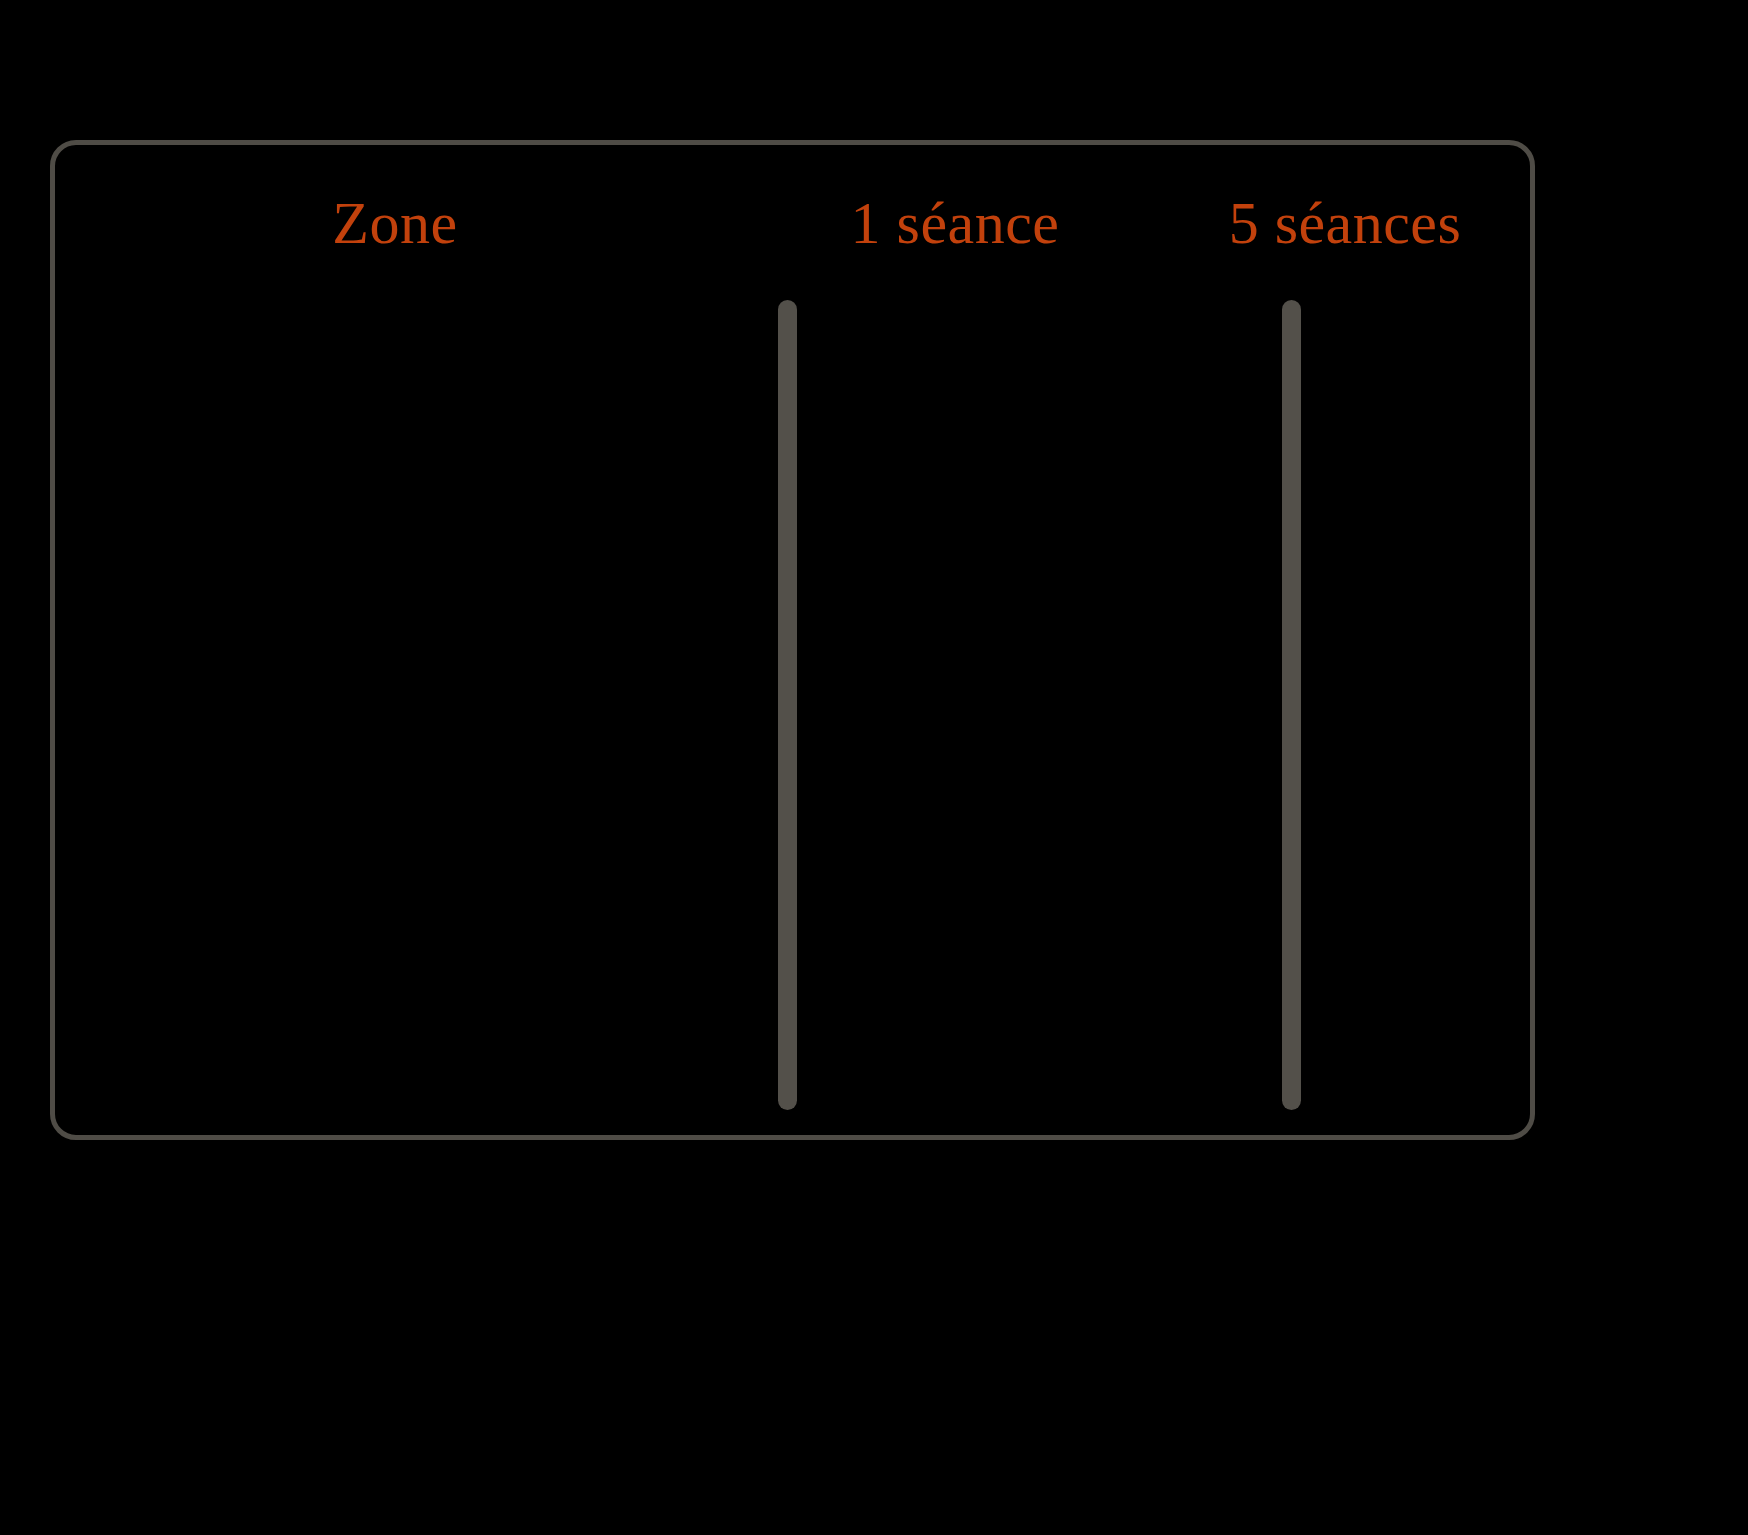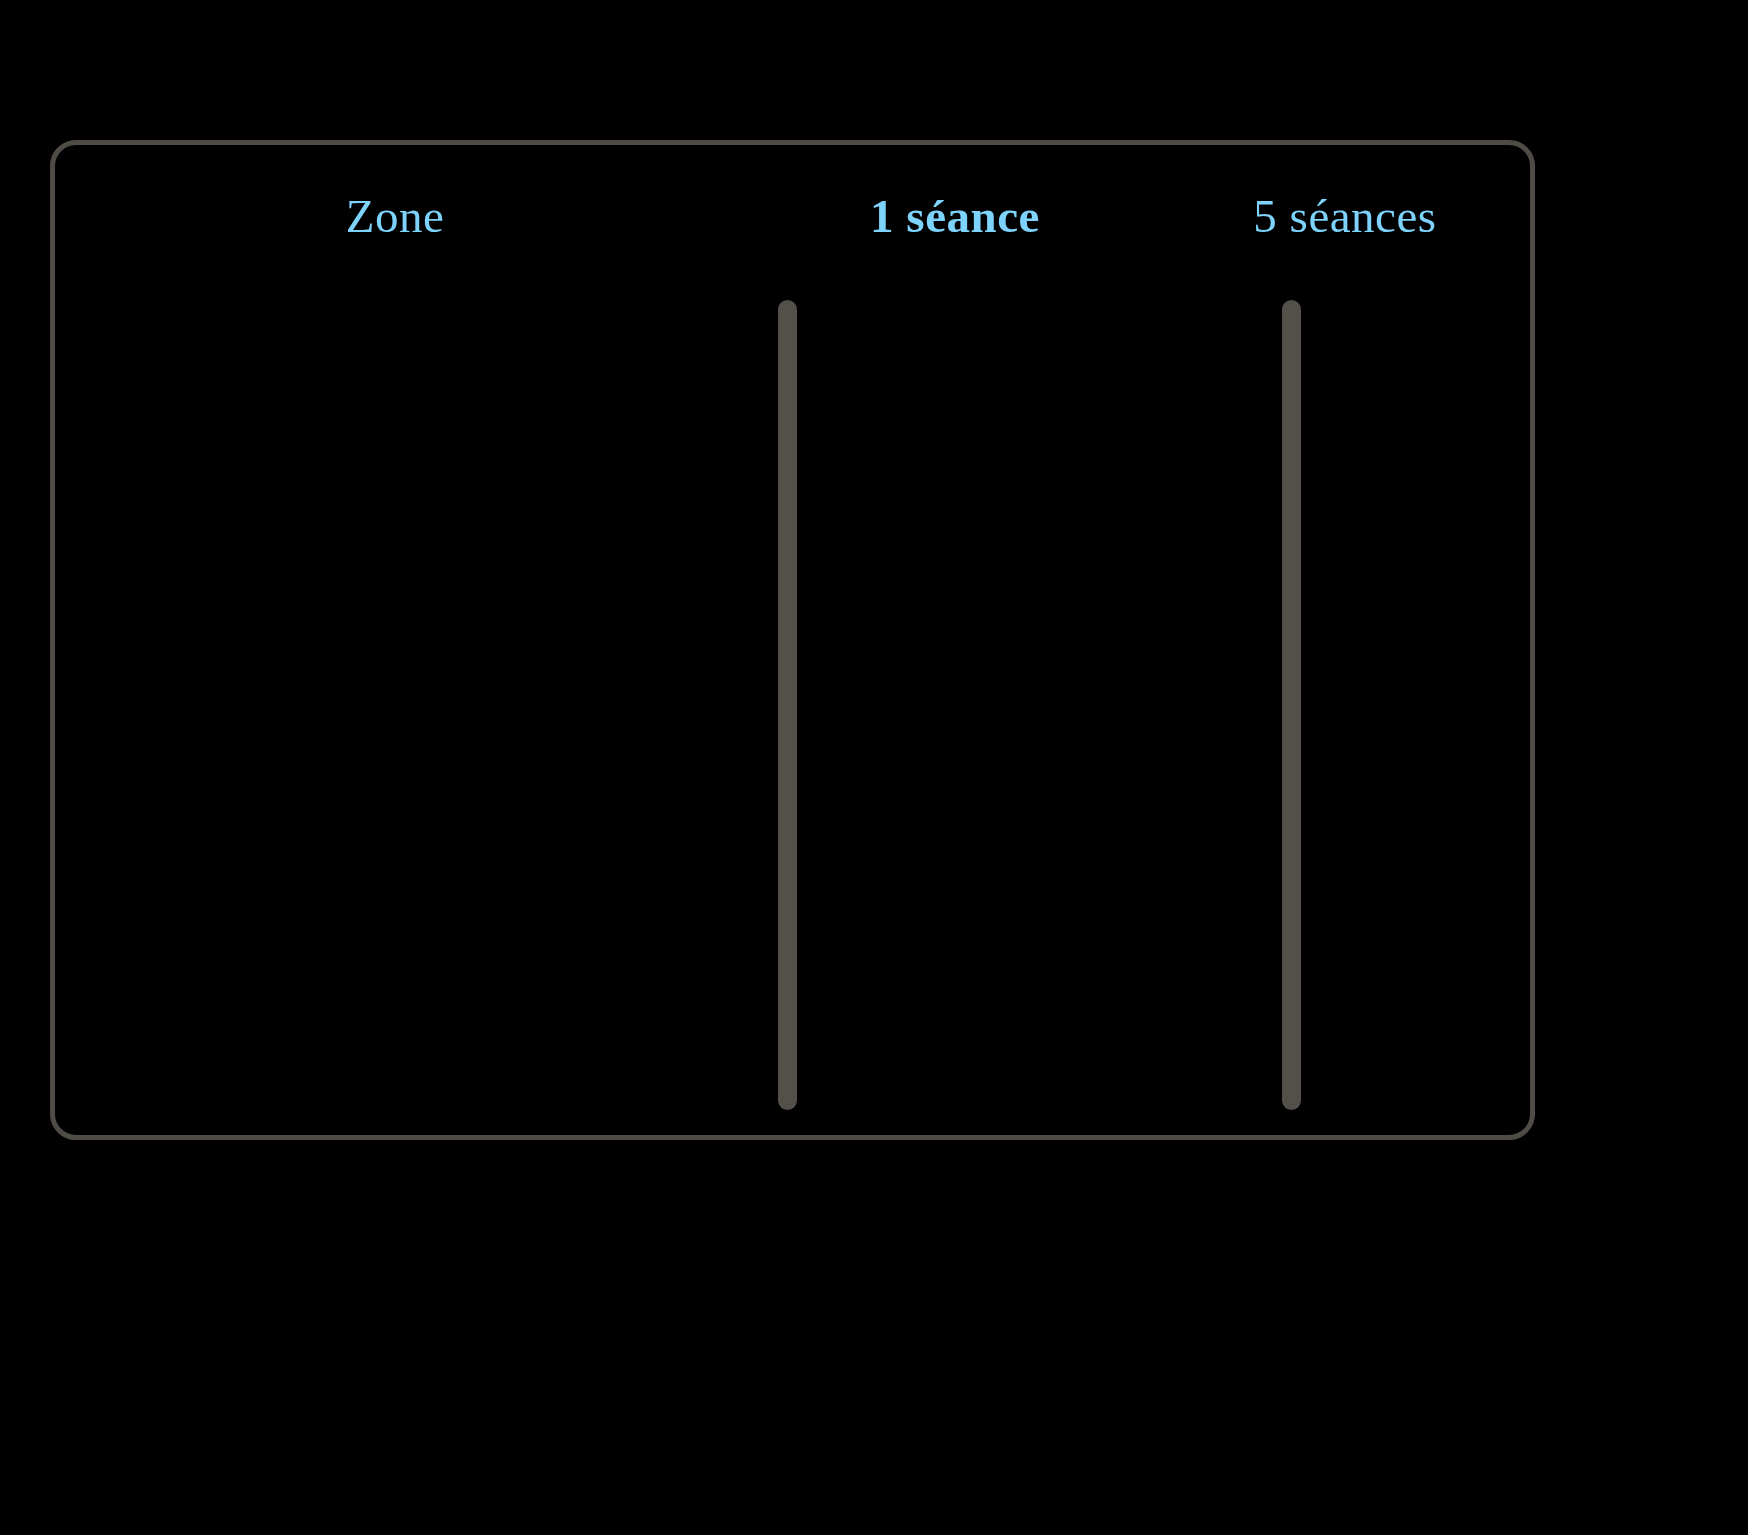--- a/index.html
+++ b/index.html
@@ -39,39 +39,38 @@
     position: absolute;
     left: 0;
     top: 0;
     width: 100%;
     height: 150px;
   }
 
   .col-head {
     position: absolute;
     top: 48px;
-    color: #7dd3fc;
-    font-size: 47px;
+    color: #c2410c;
+    font-size: 60px;
     line-height: 1;
     font-weight: 400;
     letter-spacing: 0.5px;
     white-space: nowrap;
     text-align: center;
     font-family: "Liberation Serif", "DejaVu Serif", serif;
   }
 
   #col-head-zone {
     left: 130px;
     width: 420px;
   }
 
   #col-head-single {
     left: 650px;
     width: 500px;
-    font-weight: bold;
   }
 
   #col-head-pack {
     left: 1090px;
     width: 400px;
   }
 
   
   .divider {
     position: absolute;

